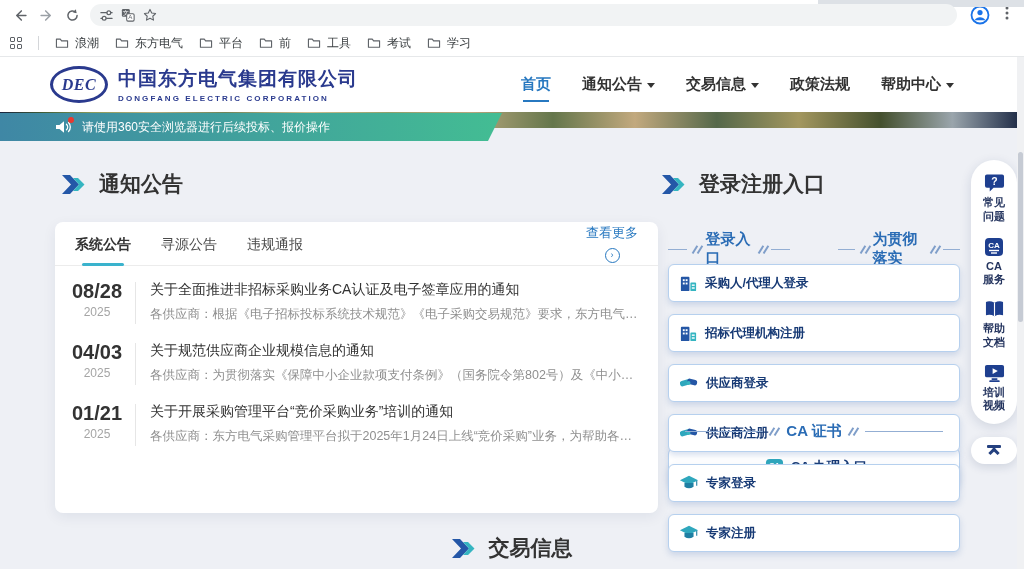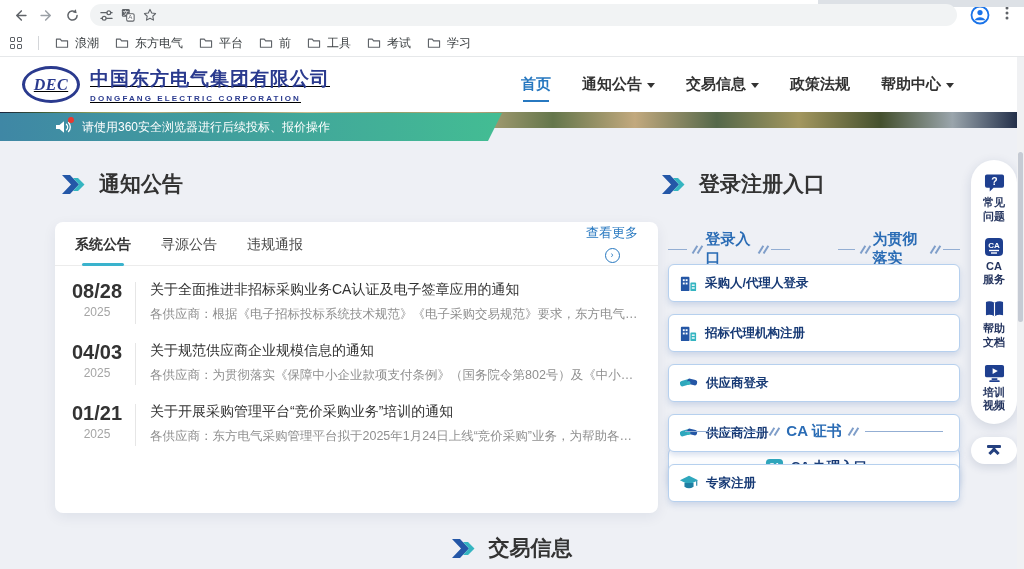--- a/index.html
+++ b/index.html
@@ -16,21 +16,21 @@
 
   
   .bookmarks { position:absolute; top:30px; left:0; width:1024px; height:27px; background:#fff; border-bottom:1px solid #e6e8ea; display:flex; align-items:center; padding:0 10px; gap:16px; z-index:20; }
   .apps-grid { display:grid; grid-template-columns:5px 5px; grid-template-rows:5px 5px; gap:2px; }
   .apps-grid span { border:1.4px solid #5f6368; border-radius:1px; }
   .bm-divider { width:1px; height:14px; background:#d4d6d9; }
   .bm-item { display:flex; align-items:center; gap:6px; font-size:12px; color:#3c4043; white-space:nowrap; }
 
   
   .site-header { position:absolute; top:57px; left:0; width:1024px; height:55px; background:#fff; z-index:15; }
-  .logo-wrap { position:absolute; left:22px; top:9px; display:flex; align-items:flex-end; gap:10px;text-decoration:underline; }
+  .logo-wrap { position:absolute; left:50px; top:9px; display:flex; align-items:flex-end; gap:10px; }
   .logo-oval { width:58px; height:37px; border:3px solid var(--navy,#2a3a8e); border-radius:50%; display:flex; align-items:center; justify-content:center; font:italic 700 16px "Liberation Serif", serif; color:var(--navy,#2a3a8e); letter-spacing:.5px; }
   .company-cn { font-size:19px; font-weight:700; color:var(--navy,#2a3a8e); letter-spacing:1px; }
   .company-en { font-size:8px; font-weight:700; color:var(--navy,#2a3a8e); letter-spacing:2.1px; margin-top:2px; }
   .main-nav { position:absolute; right:70px; top:0; height:55px; display:flex; align-items:center; gap:31px; }
   .nav-item { font-size:15px; font-weight:600; color:#333; display:flex; align-items:center; gap:5px; height:55px; position:relative; cursor:pointer; }
   .nav-item.active { color:var(--accent_blue,#2778c0); }
   .nav-item.active::after { content:""; position:absolute; left:2px; right:2px; bottom:10px; height:2px; background:var(--accent_blue,#2778c0); }
   .caret { width:0; height:0; border-left:4.5px solid transparent; border-right:4.5px solid transparent; border-top:5px solid #333; margin-top:2px; }
 
   
@@ -374,20 +374,28 @@
           <circle cx="10.5" cy="9" r="2.2" fill="#35b5c1"></circle>
         </svg>
       <span>供应商注册</span>
     </div>
     <div class="portal-btn">
       <svg width="20" height="18" viewBox="0 0 22 18">
           <polygon points="11,1 21,6 11,11 1,6" fill="#2fa7bd"></polygon>
           <path d="M6 9 v4 q5 3.5 10 0 v-4" fill="#1f7fa3"></path>
           <line x1="19.5" y1="6.5" x2="19.5" y2="12" stroke="#1f7fa3" stroke-width="1.2"></line>
         </svg>
+      <span>专家登录</span>
+    </div>
+    <div class="portal-btn">
+      <svg width="20" height="18" viewBox="0 0 22 18">
+          <polygon points="11,1 21,6 11,11 1,6" fill="#2fa7bd"></polygon>
+          <path d="M6 9 v4 q5 3.5 10 0 v-4" fill="#1f7fa3"></path>
+          <line x1="19.5" y1="6.5" x2="19.5" y2="12" stroke="#1f7fa3" stroke-width="1.2"></line>
+        </svg>
       <span>专家注册</span>
     </div>
   </div>
 
   <div class="ca-head">
     <span class="dline long"></span>
       <span class="slashes"></span>
     <span>CA 证书</span>
     <span class="slashes"></span>
       <span class="dline long"></span>

